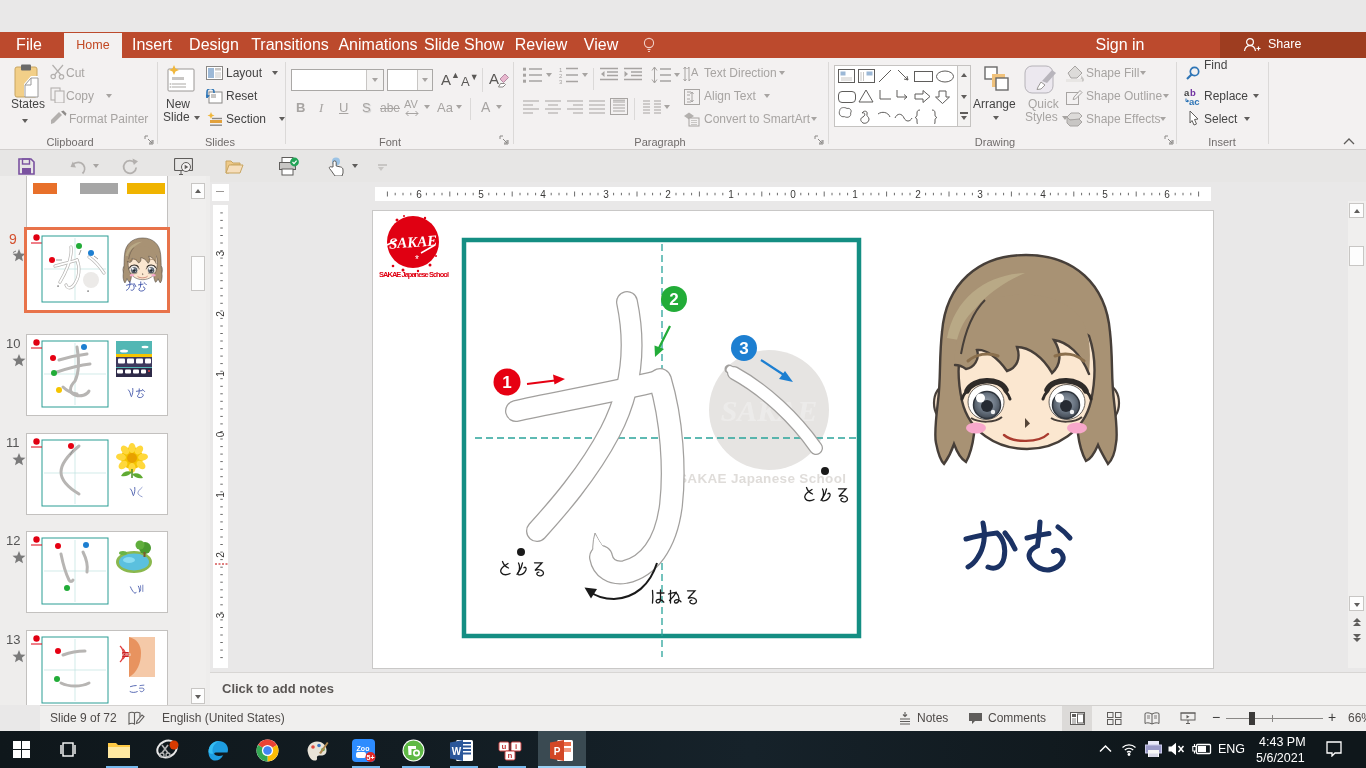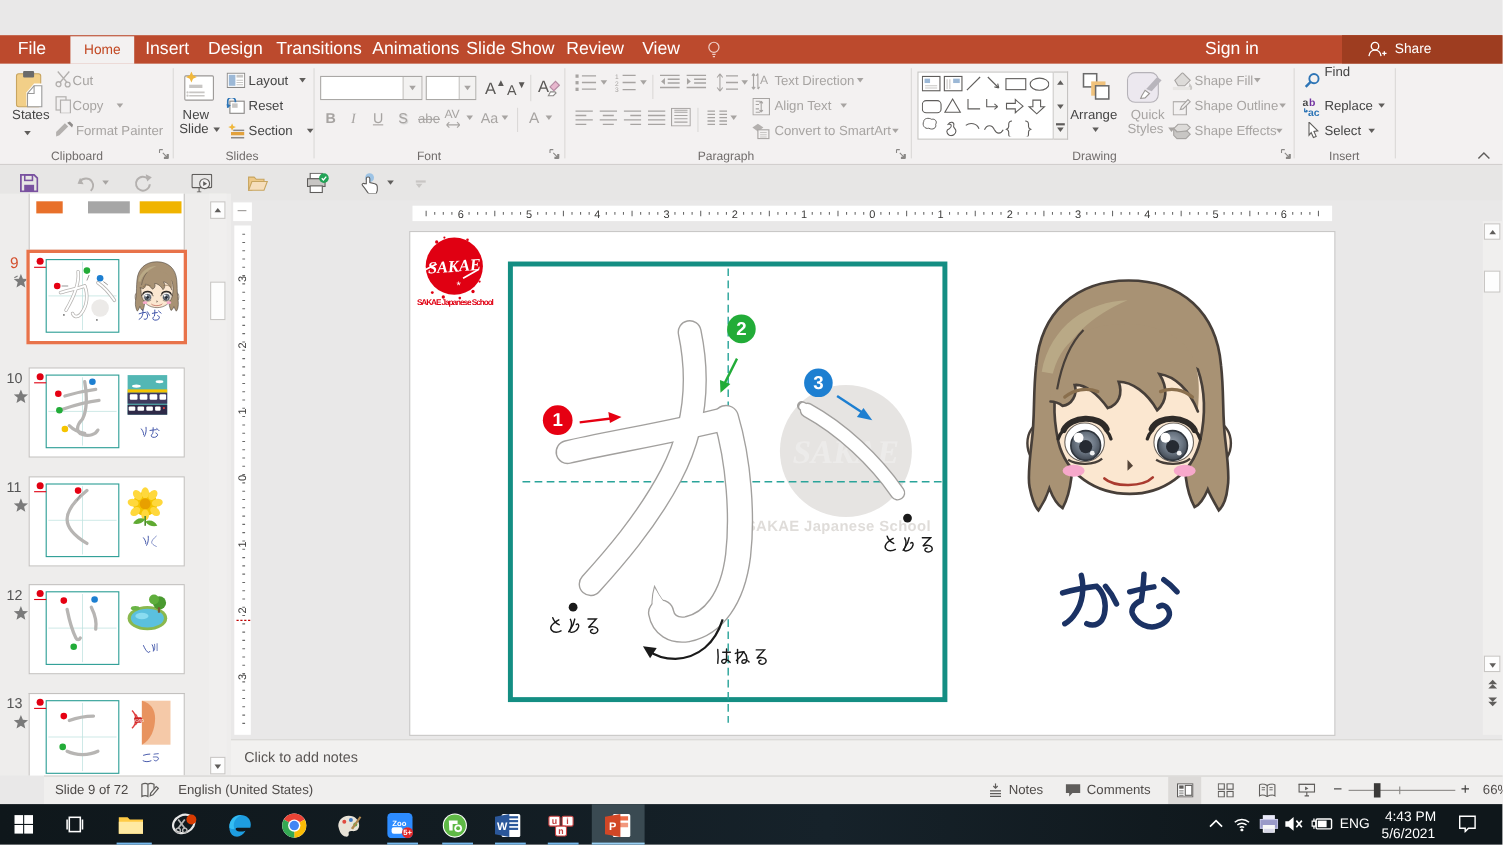--- a/index.html
+++ b/index.html
@@ -875,21 +875,21 @@
       </div>
     <svg class="abs" style="left:4px;top:416px" width="10" height="10" viewBox="0 0 10 10">
         <path d="M1 5l4-4 4 4zM1 9l4-4 4 4z" fill="#5f5d5b"></path>
       </svg>
     <svg class="abs" style="left:4px;top:432px" width="10" height="10" viewBox="0 0 10 10">
         <path d="M1 1l4 4 4-4zM1 5l4 4 4-4z" fill="#5f5d5b"></path>
       </svg>
   </div>
 
   <div id="notes">
-      <span style="position:absolute;left:12px;top:8px;font-size:13px;color:#5a5654;">Click to add notes</span>
+      <span style="position:absolute;left:12px;top:8px;font-size:13px;color:#5a5654;font-weight:bold;">Click to add notes</span>
     </div>
 
   <div id="statusbar">
     <span class="abs" style="left:10px;top:5px">Slide 9 of 72</span>
     <svg class="abs" style="left:88px;top:5px" width="17" height="15" viewBox="0 0 17 15">
         <g fill="none" stroke="#5f5d5b" stroke-width="1.1">
           <path d="M1 2c2-1 4-1 5.5 0v11c-1.5-1-3.5-1-5.5 0zM6.5 2c1.5-1 3.5-1 5.5 0v4"></path>
           <path d="M9 10l5-6 2 1.6-5 6-2.5.9z" fill="#f3f1f0"></path>
         </g>
       </svg>

